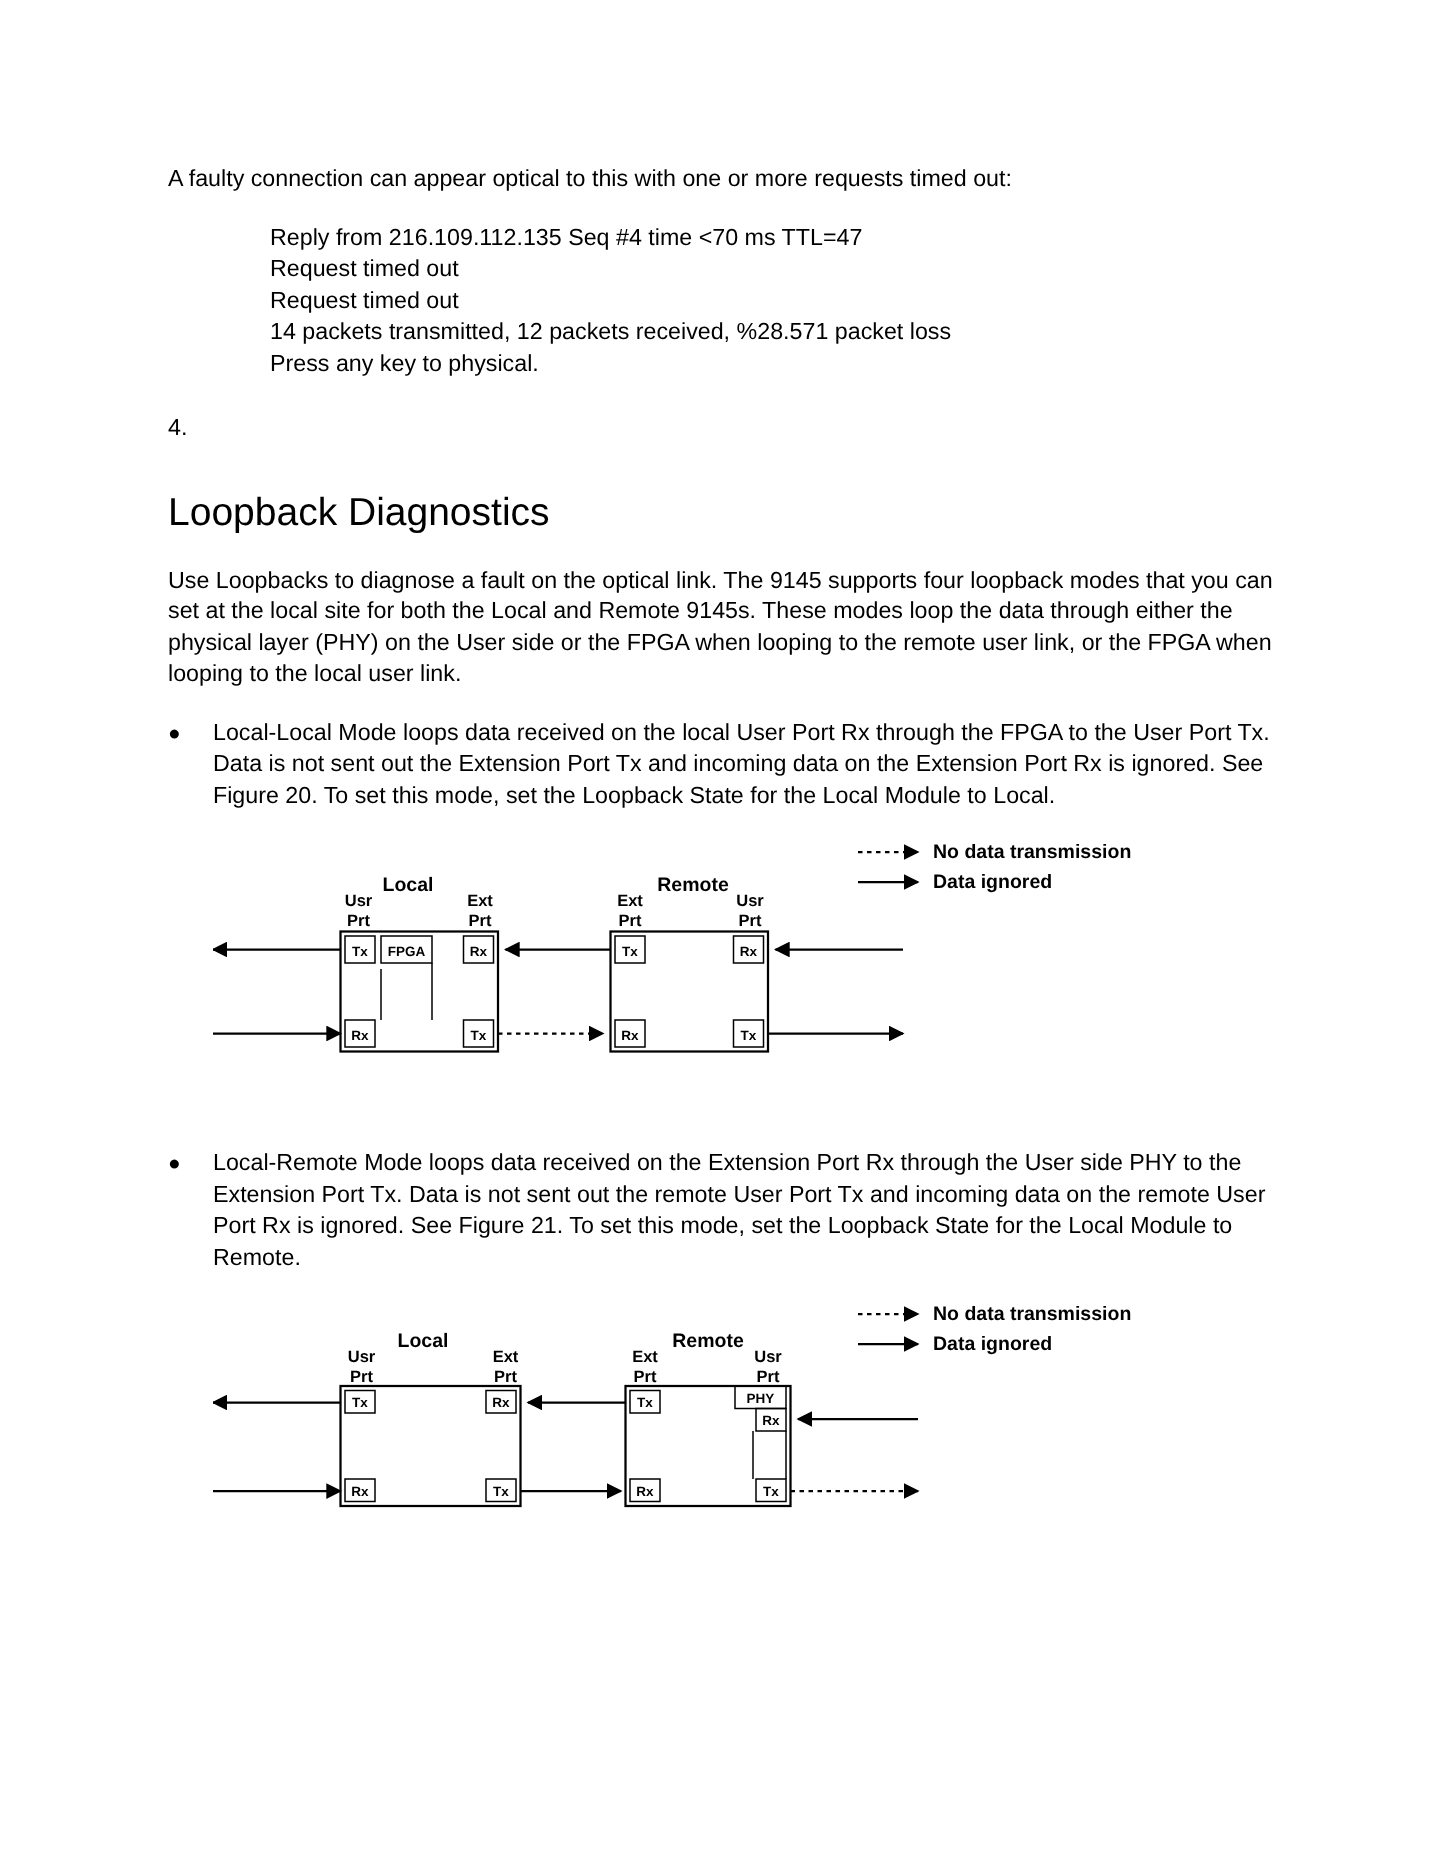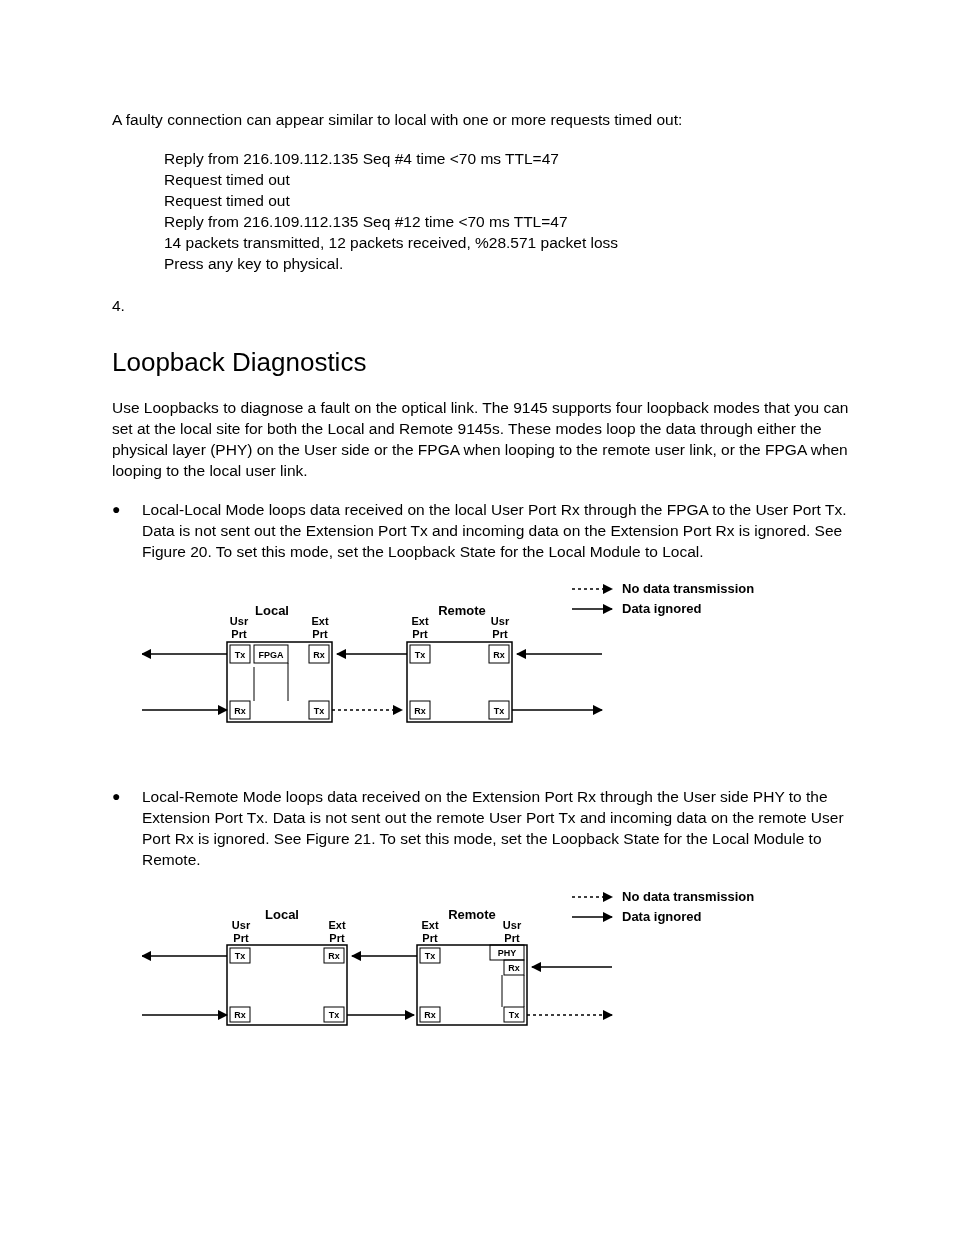--- a/index.html
+++ b/index.html
@@ -7,45 +7,44 @@
     font-size: 15.5px;
     line-height: 1.35;
     color: #000;
     background: #fff;
     margin: 0;
     padding: 110px 100px 80px 112px;
     width: 954px;
     box-sizing: border-box;
   }
   .para { margin: 0 0 18px 0; }
-  .console { margin: 10px 0 22px 52px; line-height: 1.35; }
+  .console { margin: 10px 0 22px 68px; line-height: 1.35; }
   .console div { white-space: pre; }
   .numlist { display: flex; margin: 8px 0 26px 0; }
   .numlist .n { width: 30px; flex: none; }
   h2.section {
     font-size: 26px;
     font-weight: normal;
     margin: 28px 0 18px 0;
   }
   .bulleted { display: flex; margin: 10px 0 6px 0; }
   .bulleted .dot { width: 30px; flex: none; font-size: 14px; }
   .bulleted .btxt { flex: 1; }
   .diagram-wrap { margin: 14px 0 40px 30px; font-weight: bold; }
   svg { display: block; }
 </style>
 </head>
 <body>
 
-<p class="para">A faulty connection can appear similar to local with one or more requests timed out:</p>
+<p class="para">A faulty connection can appear optical to this with one or more requests timed out:</p>
 
 <div class="console">
   <div>Reply from 216.109.112.135 Seq #4 time &lt;70 ms TTL=47</div>
   <div>Request timed out</div>
   <div>Request timed out</div>
-  <div>Reply from 216.109.112.135 Seq #12 time &lt;70 ms TTL=47</div>
   <div>14 packets transmitted, 12 packets received, %28.571 packet loss</div>
   <div>Press any key to physical.</div>
 </div>
 
 <div class="numlist">
   <div class="n">4.</div>
 </div>
 
 <h2 class="section">Loopback Diagnostics</h2>
 

